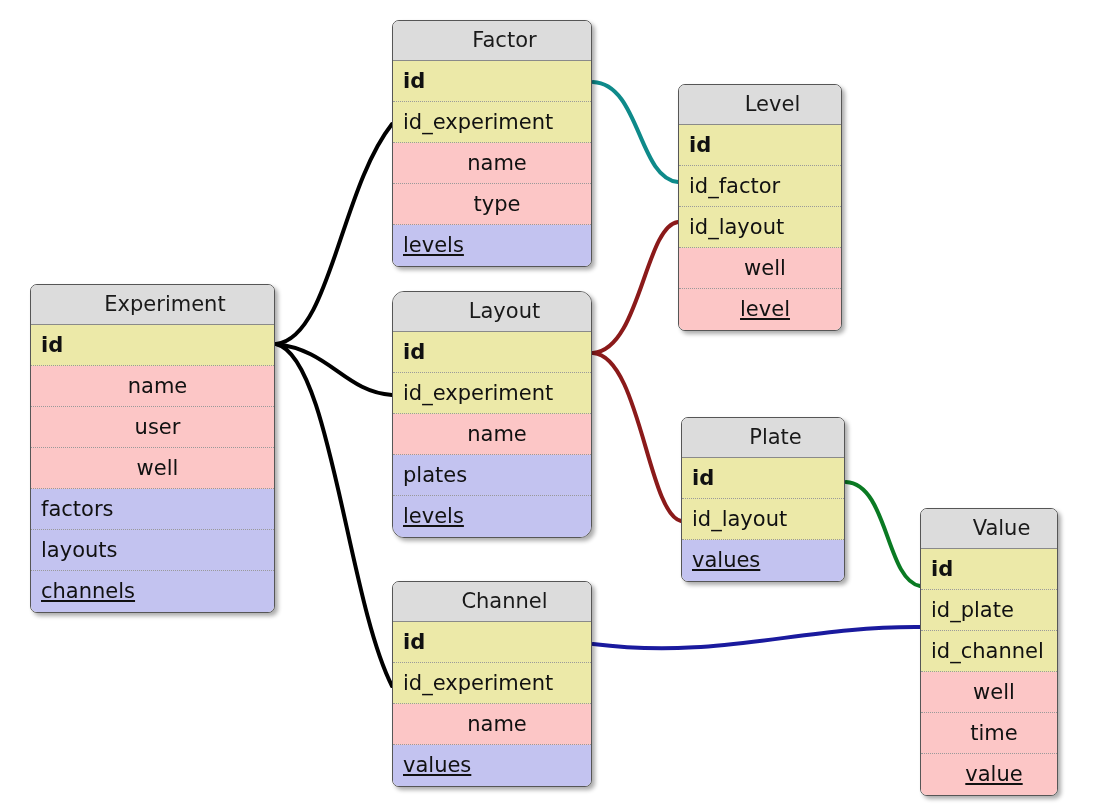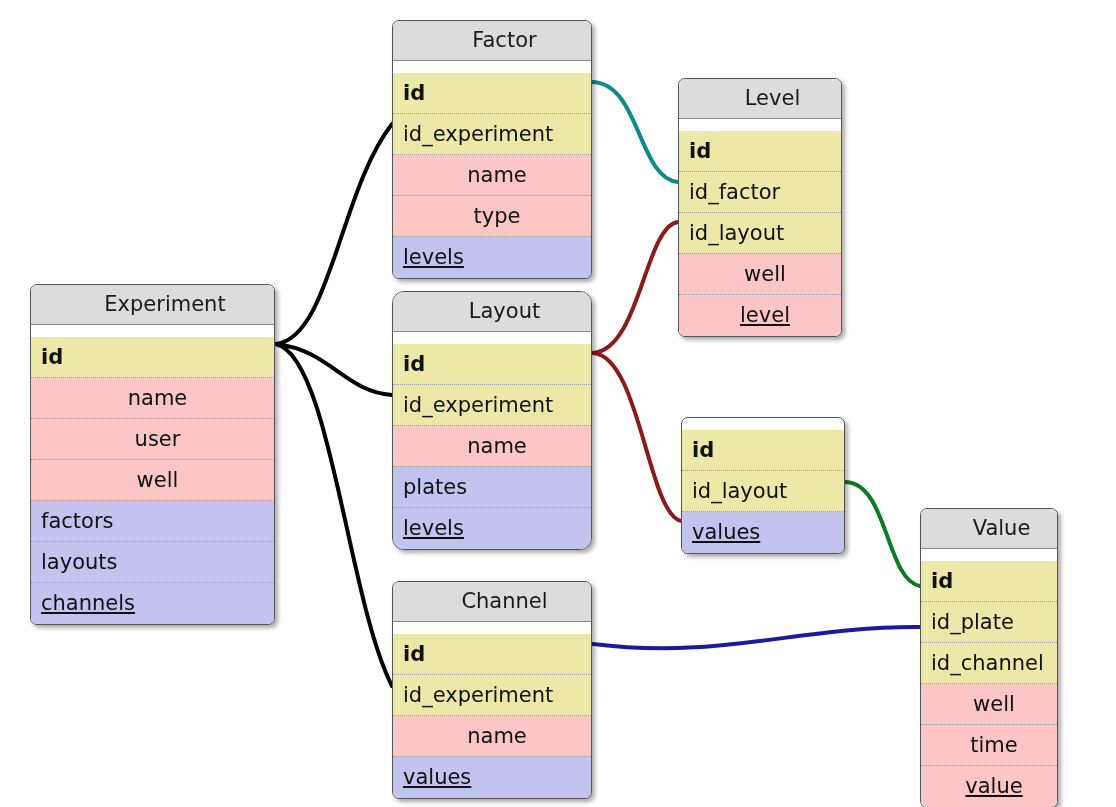--- a/index.html
+++ b/index.html
@@ -66,21 +66,20 @@
   }
   .field.attr {
     background: #fcc6c6;
     text-align: center;
   }
   .field.coll {
     background: #c3c3f0;
   }
   .field.pk {
     font-weight: bold;
-    margin-top: 12px;
   }
 </style>
 </head>
 <body>
 
 <div id="canvas">
   <svg id="edges" viewBox="0 0 1116 807">
       <path d="M 276,344 C 330,338 340,190 392,124" fill="none" stroke="#000000" stroke-width="4" stroke-linecap="round"></path>
       <path d="M 276,344 C 330,350 345,392 392,395" fill="none" stroke="#000000" stroke-width="4" stroke-linecap="round"></path>
       <path d="M 276,344 C 330,356 348,600 392,686" fill="none" stroke="#000000" stroke-width="4" stroke-linecap="round"></path>
@@ -106,41 +105,42 @@
       <div class="entity" style="left: 392px; top: 20px; width: 200px;">
         <div class="entity-title">Factor</div>
         <div class="fields">
           <div class="field key pk">id</div>
           <div class="field key">id_experiment</div>
           <div class="field attr">name</div>
           <div class="field attr">type</div>
           <div class="field coll">levels</div>
         </div>
       </div>
-      <div class="entity" style="left: 678px; top: 78px; width: 164px;">
+      <div class="entity" style="left: 678px; top: 84px; width: 164px;">
         <div class="entity-title">Level</div>
         <div class="fields">
           <div class="field key pk">id</div>
           <div class="field key">id_factor</div>
           <div class="field key">id_layout</div>
           <div class="field attr">well</div>
           <div class="field attr">level</div>
         </div>
       </div>
       <div class="entity" style="left: 392px; top: 291px; width: 200px; border-radius: 12px;">
         <div class="entity-title">Layout</div>
         <div class="fields">
           <div class="field key pk">id</div>
           <div class="field key">id_experiment</div>
           <div class="field attr">name</div>
           <div class="field coll">plates</div>
           <div class="field coll">levels</div>
         </div>
       </div>
       <div class="entity" style="left: 681px; top: 417px; width: 164px;">
+        <div class="entity-title">Plate</div>
         <div class="fields">
           <div class="field key pk">id</div>
           <div class="field key">id_layout</div>
           <div class="field coll">values</div>
         </div>
       </div>
       <div class="entity" style="left: 392px; top: 581px; width: 200px;">
         <div class="entity-title">Channel</div>
         <div class="fields">
           <div class="field key pk">id</div>

